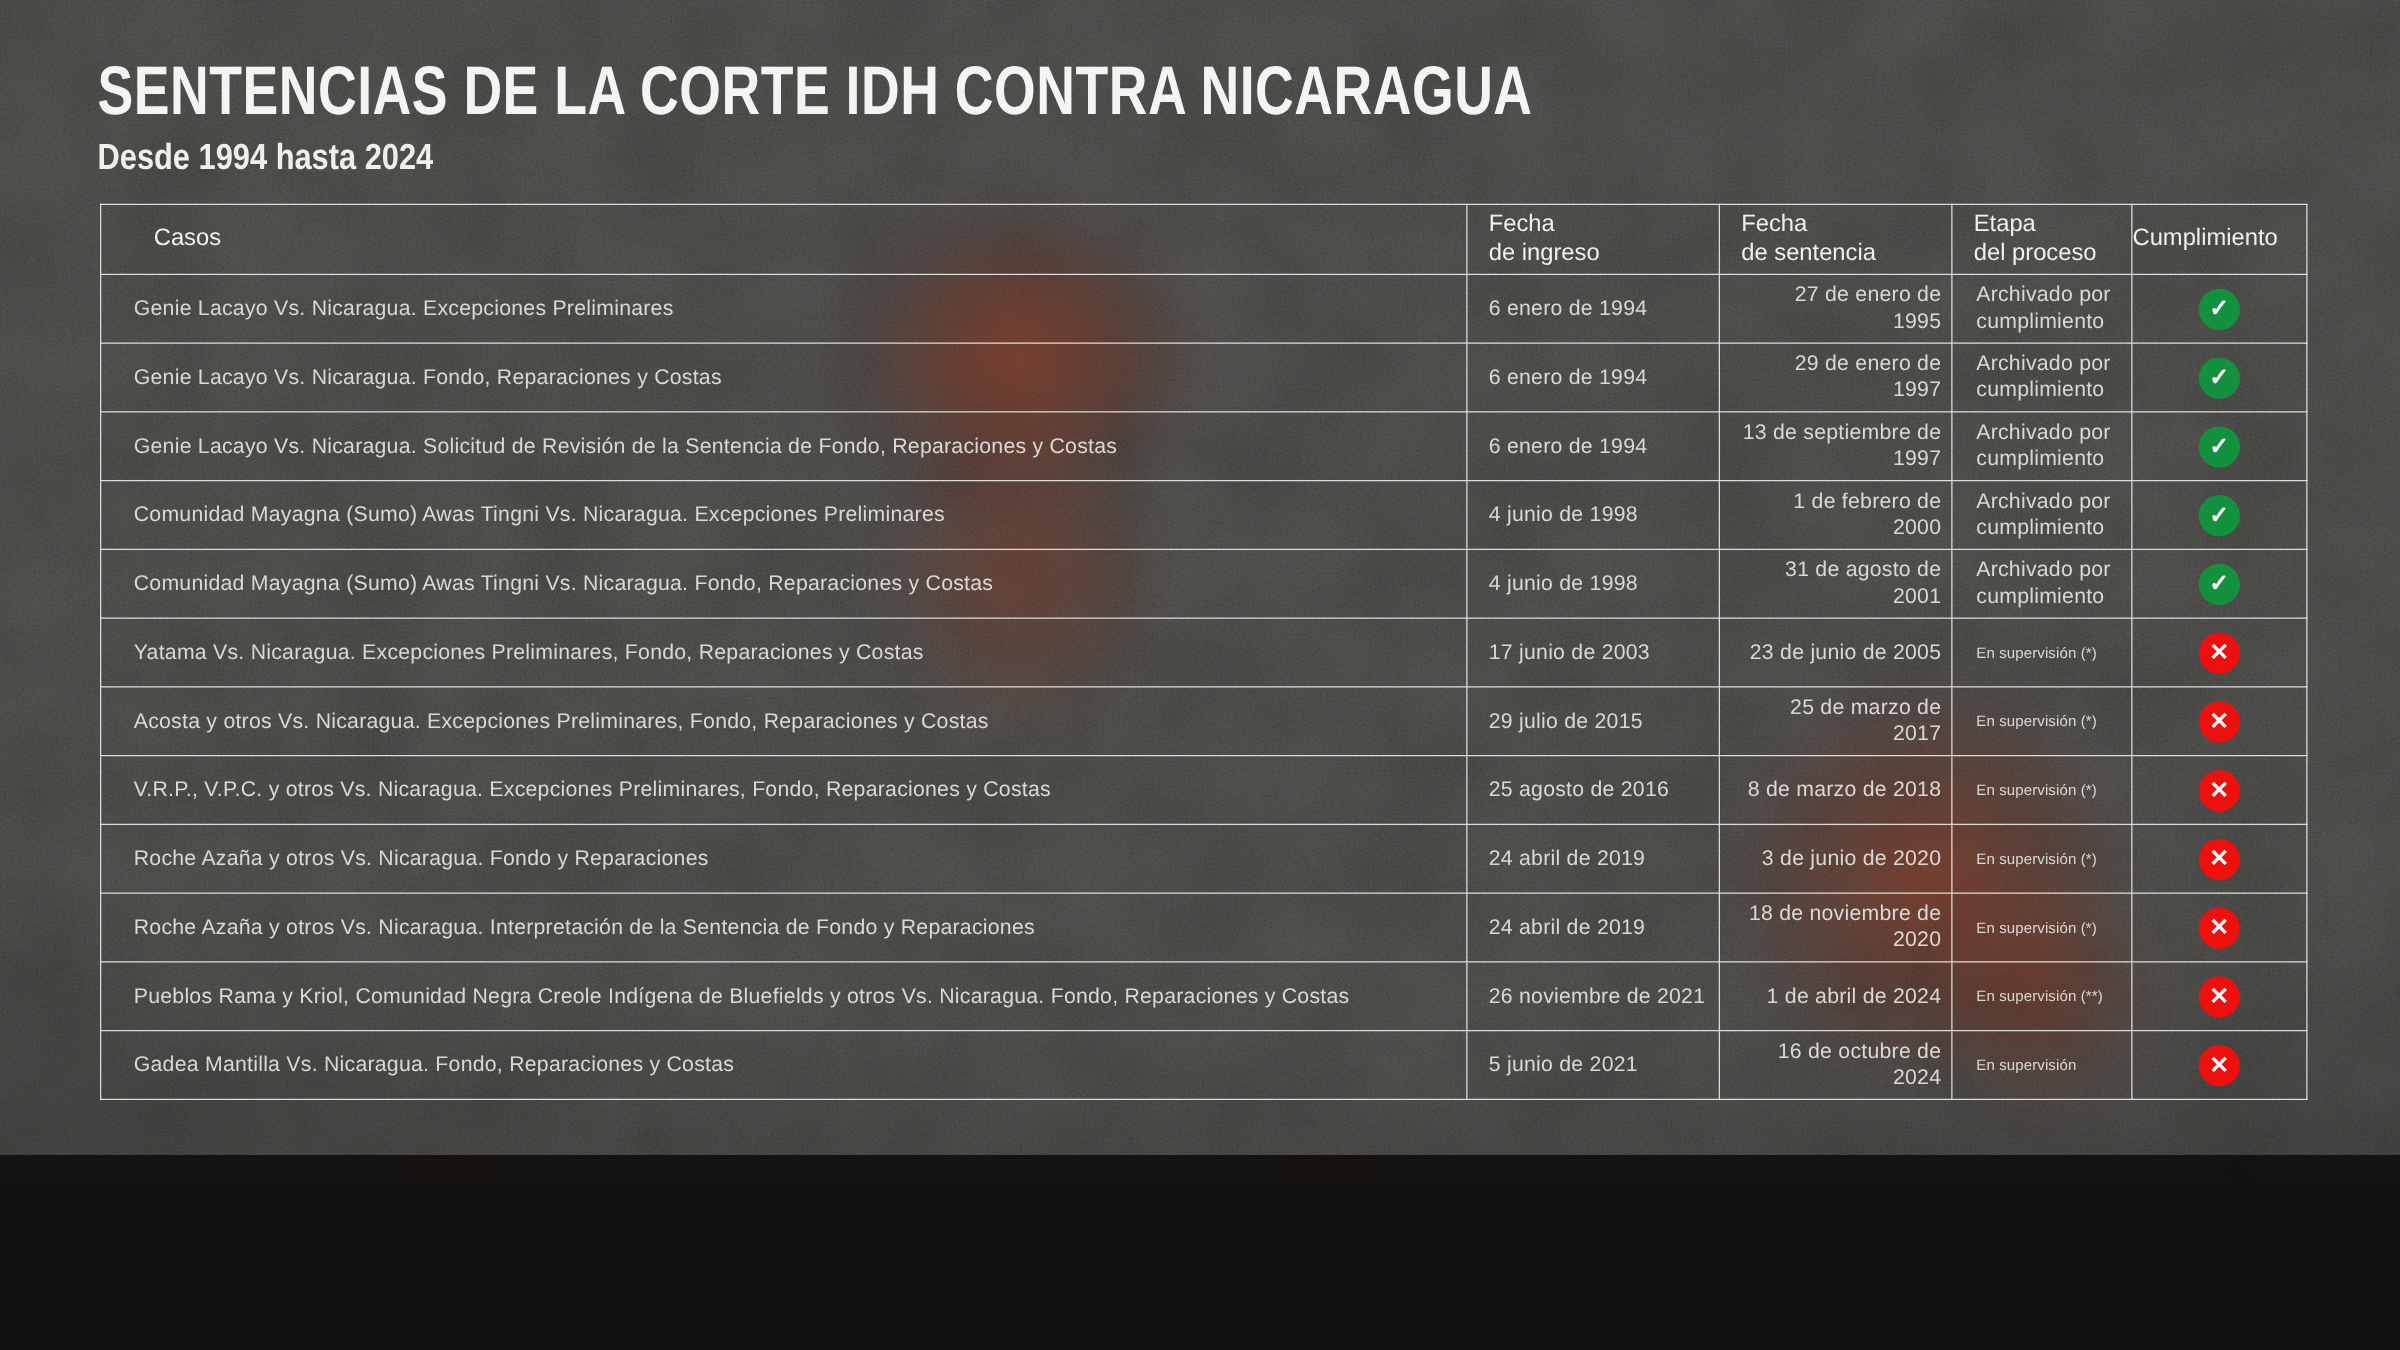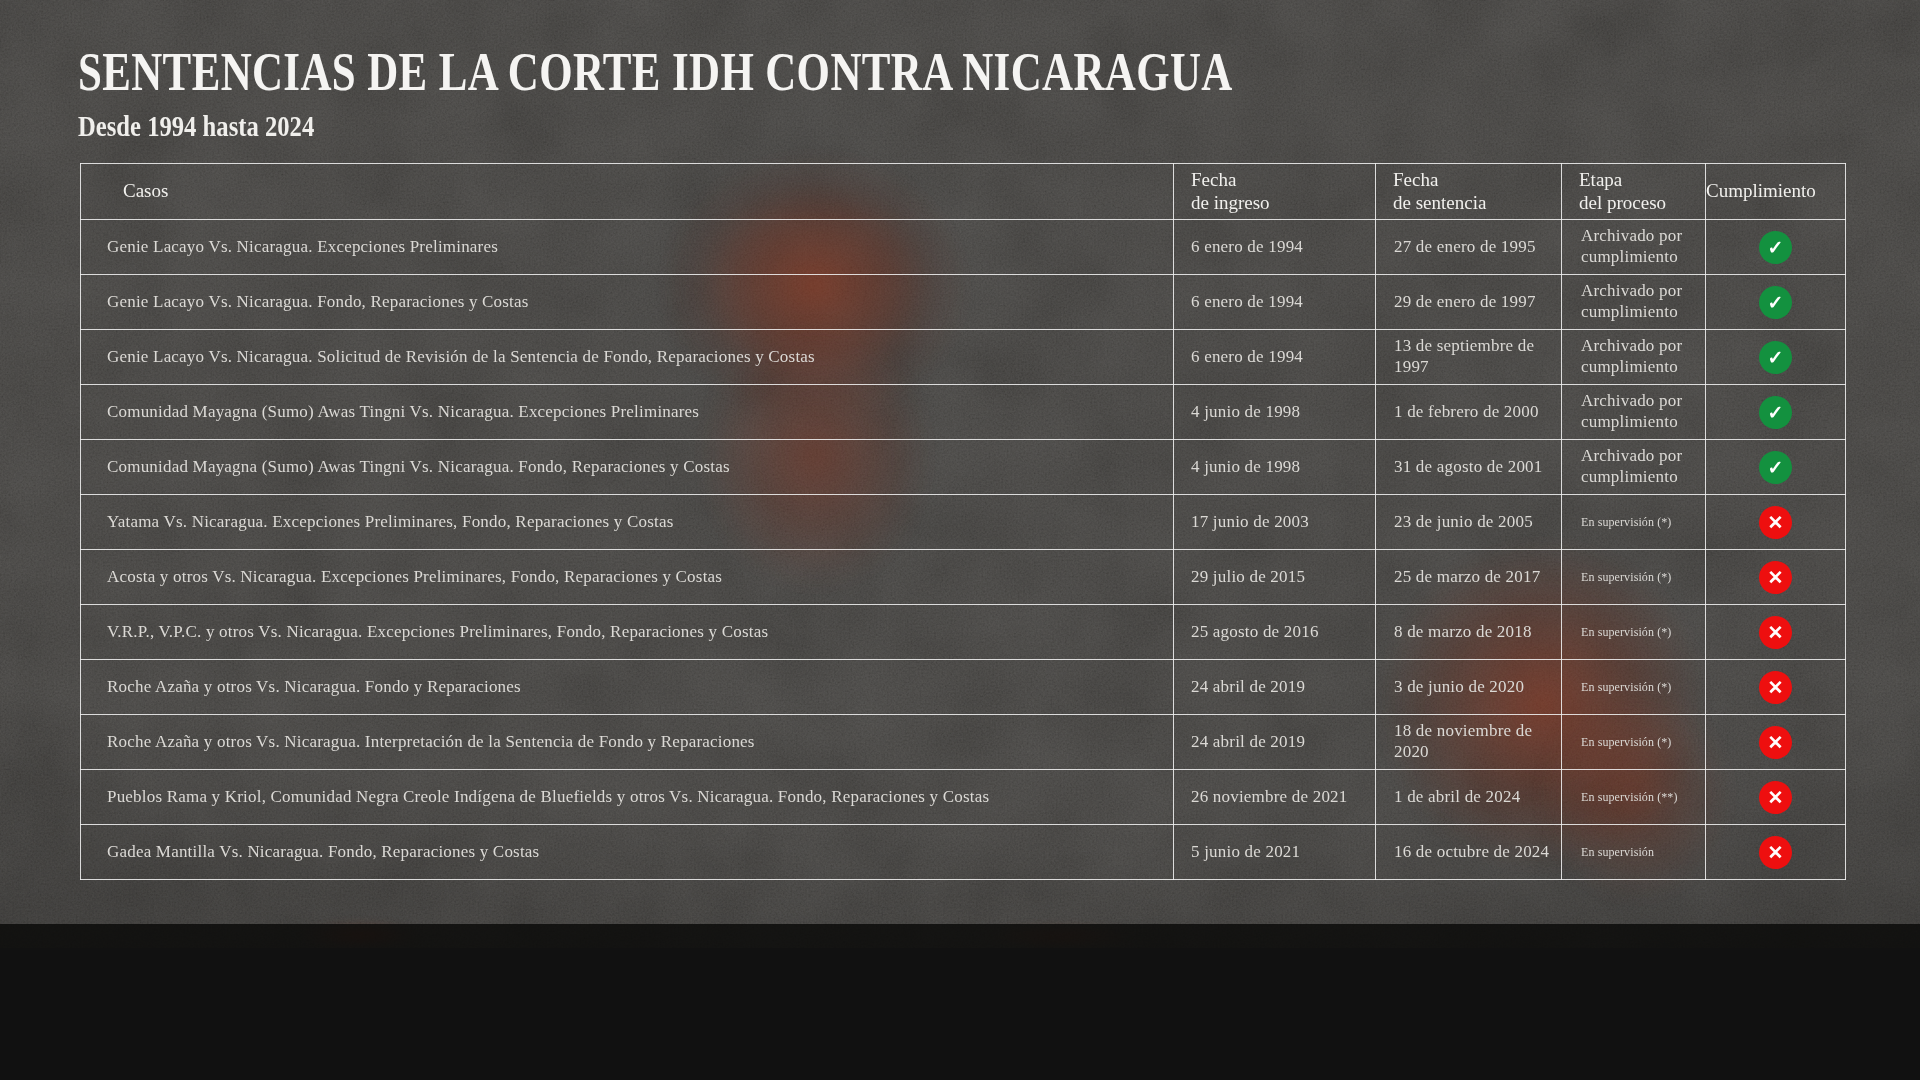--- a/index.html
+++ b/index.html
@@ -1,17 +1,17 @@
 <!DOCTYPE html>
 <html><head>
 <meta charset="utf-8">
 <style>
   html,body{margin:0;padding:0;background:#111;}
   .stage{position:relative;width:1920px;height:948px;overflow:hidden;
-         background:#282623;font-family:Liberation Serif, serif;}
+         background:#282623;font-family:Liberation Sans, sans-serif;}
   .noise{position:absolute;left:0;top:0;}
   .stain{position:absolute;pointer-events:none;border-radius:50%;}
   .stain-a {left:640px;top:150px;width:330px;height:300px;filter:blur(6px);
     background:radial-gradient(closest-side at 53% 45%, rgba(168,48,16,.48), rgba(134,36,12,.28) 50%, rgba(96,24,8,.12) 74%, rgba(0,0,0,0) 100%);}
   .stain-a2{left:700px;top:320px;width:230px;height:270px;filter:blur(8px);
     background:radial-gradient(closest-side, rgba(150,40,14,.34), rgba(0,0,0,0) 100%);}
   .stain-b {left:1380px;top:540px;width:340px;height:330px;filter:blur(7px);
     background:radial-gradient(closest-side at 48% 50%, rgba(165,45,15,.46), rgba(128,34,10,.24) 56%, rgba(0,0,0,0) 100%);}
   .stain-b2{left:1540px;top:690px;width:190px;height:210px;filter:blur(9px);
     background:radial-gradient(closest-side, rgba(150,42,14,.30), rgba(0,0,0,0) 100%);}
@@ -34,21 +34,21 @@
         border-collapse:collapse;table-layout:fixed;}
   .cases th,.cases td{border:1px solid rgba(240,240,240,.88);vertical-align:middle;
         overflow:hidden;}
   .cases thead th{height:55px;font-weight:normal;font-size:19px;line-height:1.18;
         color:#f1f0ed;text-align:left;padding:0 8px 0 17px;}
   .cases th.h-caso{padding-left:42px;}
   .cases th.h-cumpl{padding:0;}
   .cases tbody td{height:54px;color:#dbd9d5;font-size:17px;line-height:1.22;letter-spacing:.2px;}
   td.c-caso{padding:0 20px 0 26px;}
   td.c-ingreso{padding:0 0 0 17px;}
-  td.c-sentencia{padding:0 8px 0 18px;}
+  td.c-sentencia{padding:0 8px 0 18px;text-align:right;}
   td.c-etapa{padding:0 6px 0 19px;font-size:16px;line-height:1.18;}
   td.c-etapa.small{font-size:12px;letter-spacing:.1px;}
   td.c-cumpl{text-align:center;padding:0;}
   .badge{display:inline-flex;align-items:center;justify-content:center;
          width:33px;height:33px;border-radius:50%;color:#fff;
          font-size:19px;font-weight:bold;line-height:1;}
 
   .notes{position:absolute;left:80px;top:952px;color:#dedcd8;}
   .notes-title{font-size:17px;margin:0 0 22px 0;}
   .note{font-size:16px;line-height:1.45;margin:0;}

